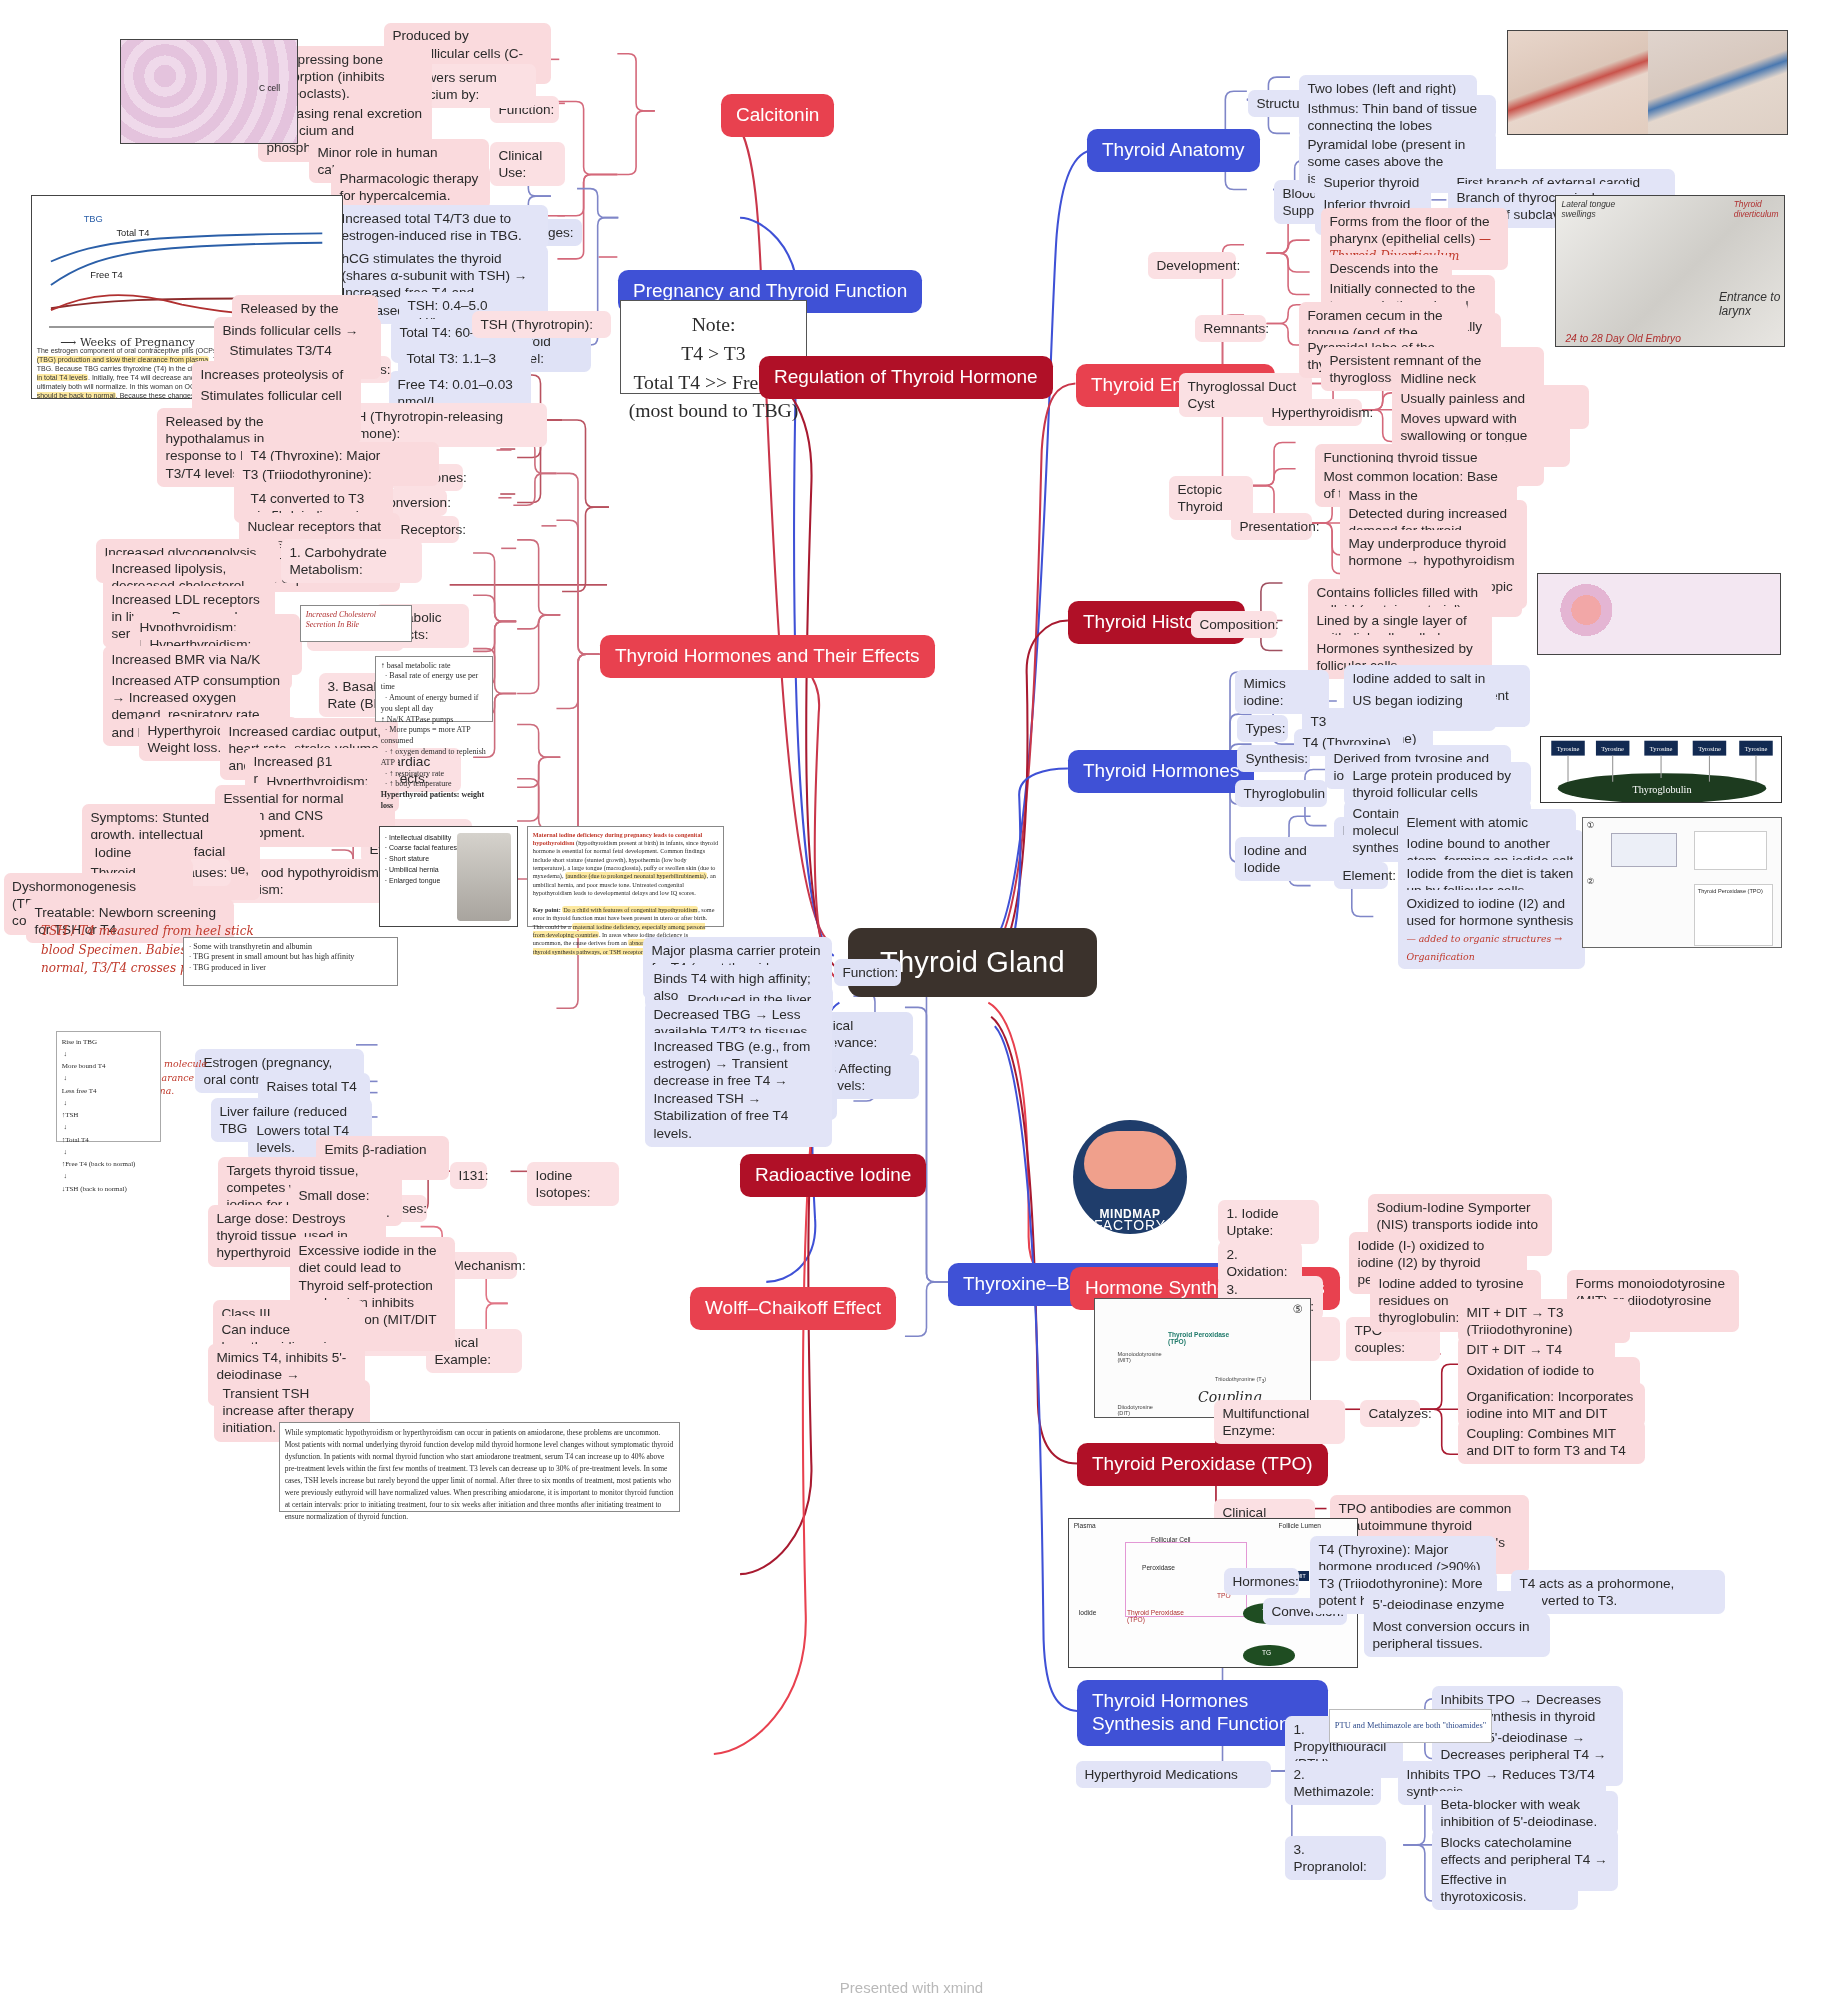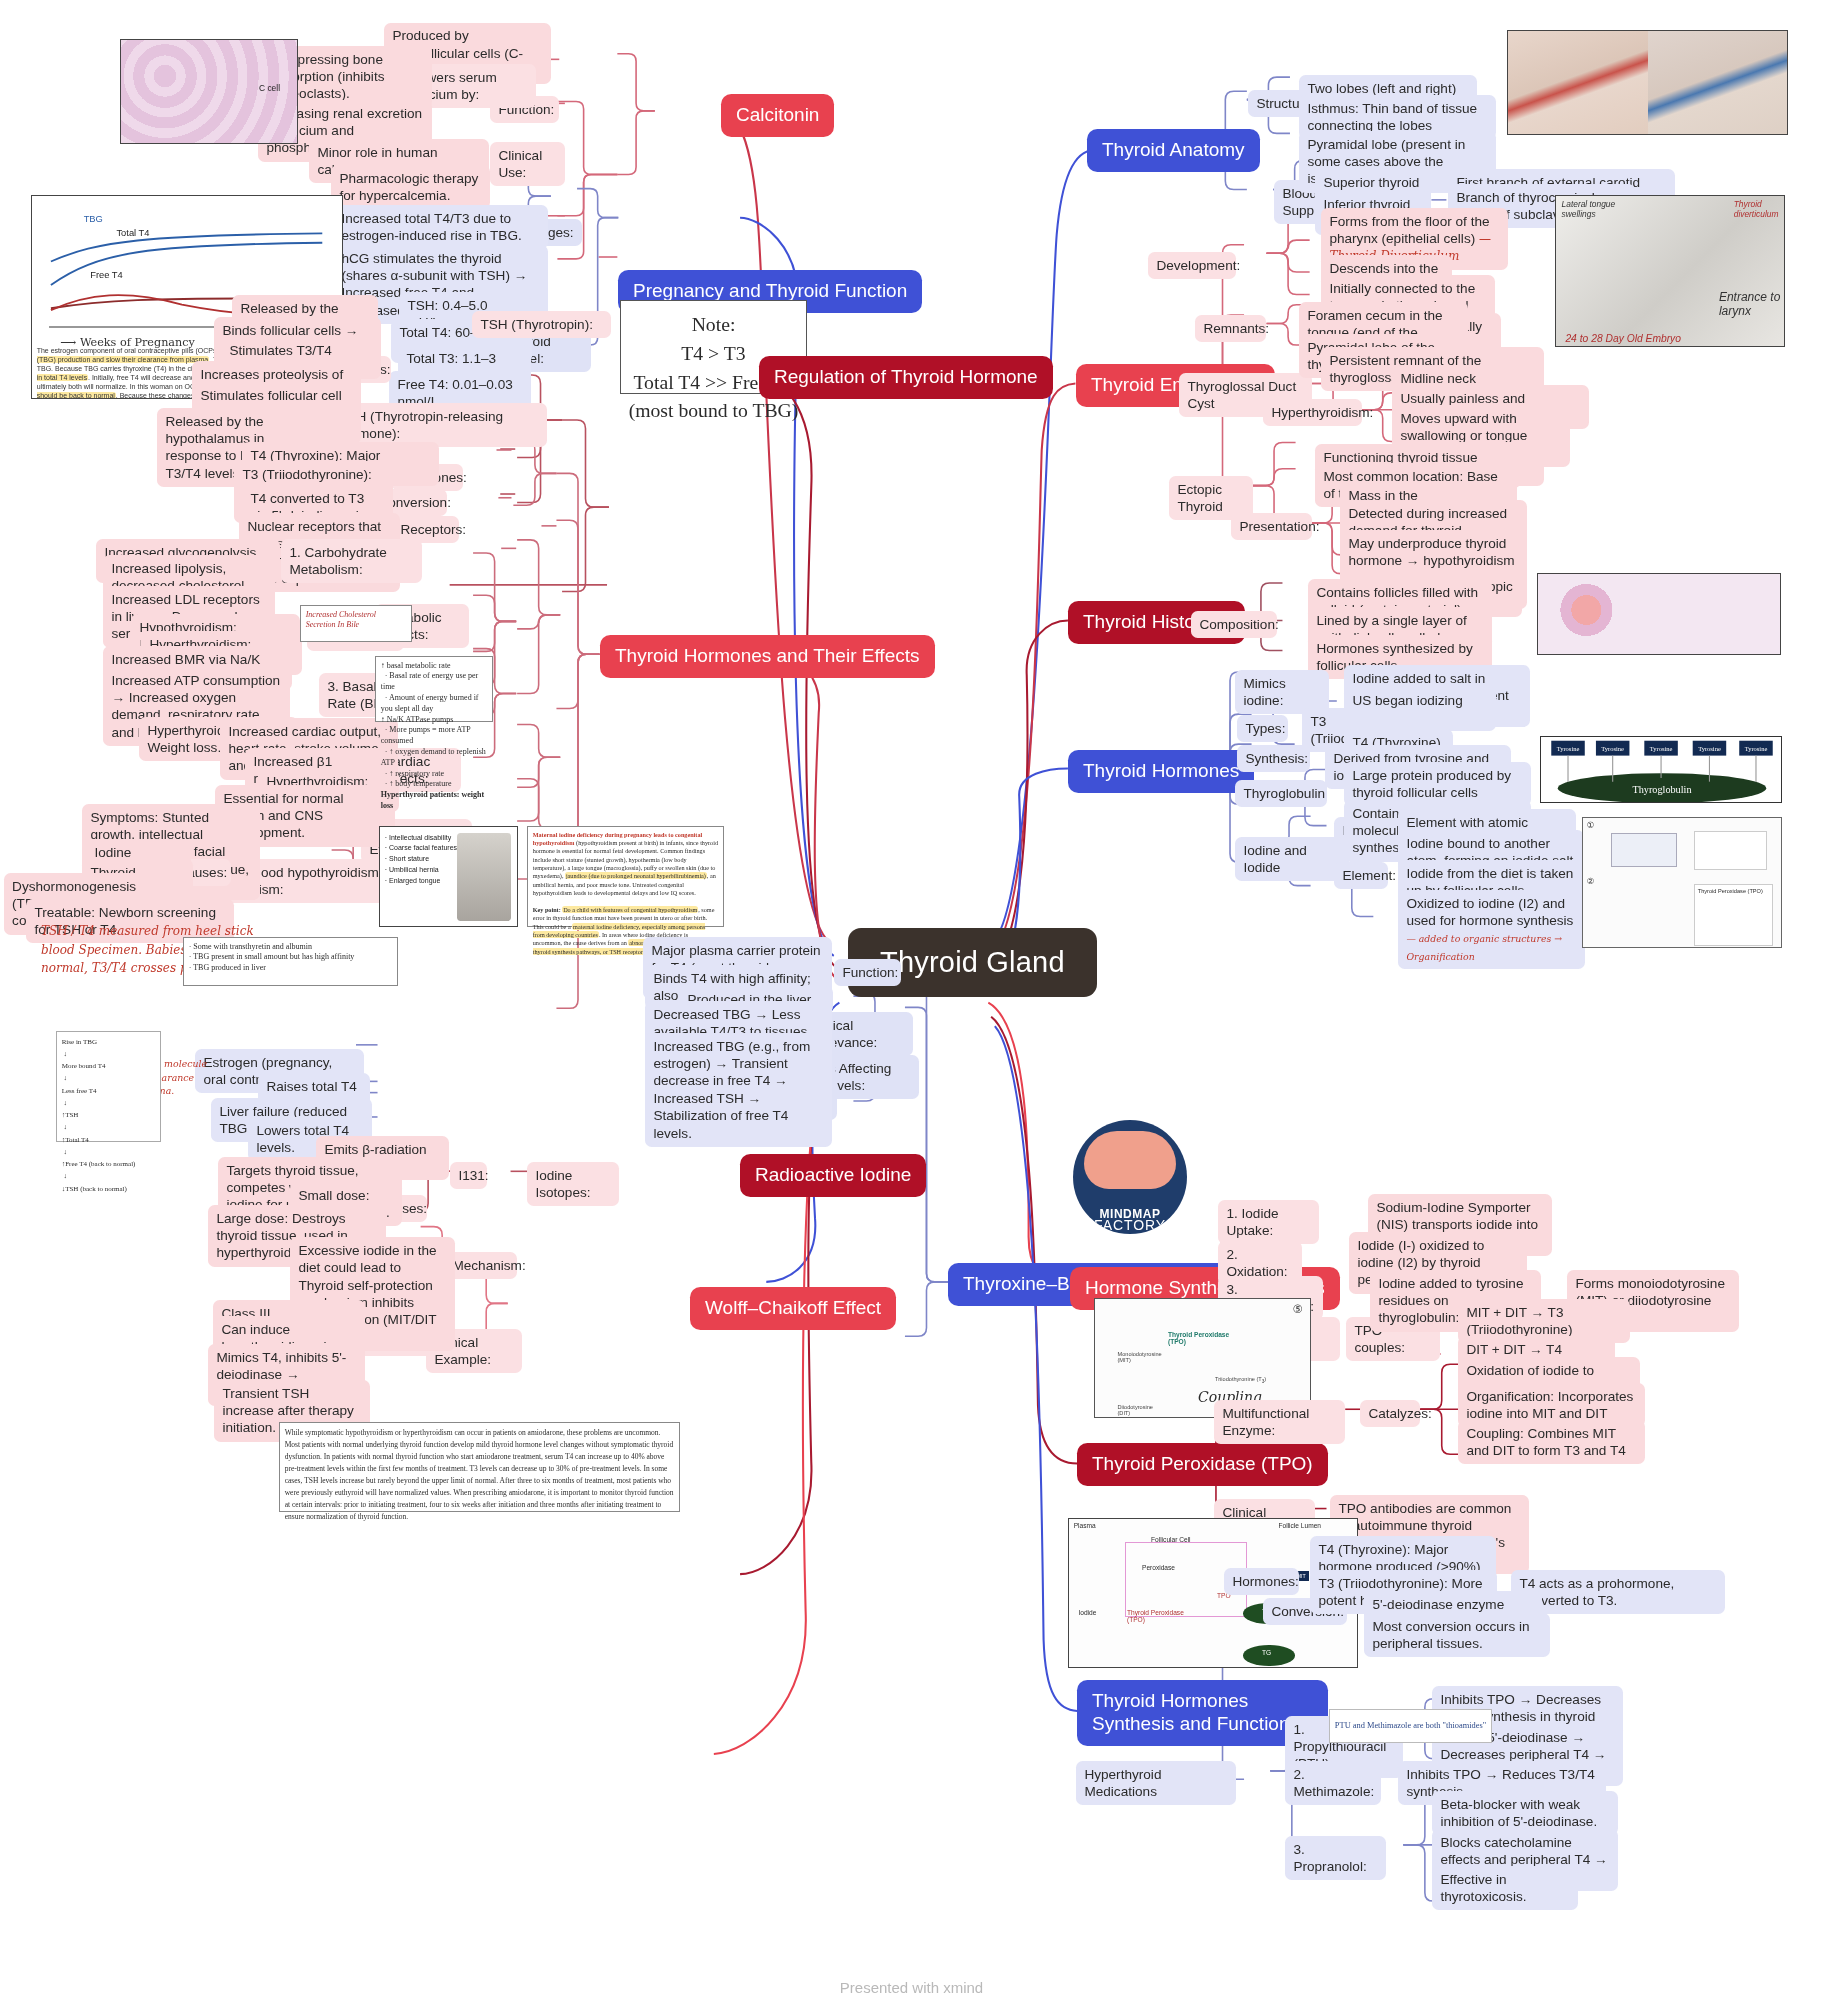--- a/index.html
+++ b/index.html
@@ -534,21 +534,21 @@
 <div class="node bluepale lvl2" style="left:1235px;top:670px;width:94px;">Mimics iodine:</div>
 <div class="node bluepale lvl2" style="left:1237px;top:715px;width:51px;">Types:</div>
 <div class="node bluepale lvl2" style="left:1237px;top:745px;width:73px;">Synthesis:</div>
 <div class="node bluepale lvl2" style="left:1235px;top:780px;width:92px;">Thyroglobulin</div>
 <div class="node bluepale lvl2" style="left:1235px;top:837px;width:114px;">Iodine and Iodide</div>
 <div class="node bluepale lvl2" style="left:1334px;top:817px;width:54px;">Iodine:</div>
 <div class="node bluepale lvl2" style="left:1334px;top:862px;width:54px;">Element:</div>
 <div class="node bluepale lvl3" style="left:1344px;top:665px;width:186px;">Iodine added to salt in many countries to prevent deficiency</div>
 <div class="node bluepale lvl3" style="left:1344px;top:687px;width:152px;">US began iodizing salt in 1924</div>
 <div class="node bluepale lvl3" style="left:1302px;top:708px;width:131px;">T3 (Triiodothyronine)</div>
-<div class="node bluepale lvl3" style="left:1344px;top:729px;width:109px;">T4 (Thyroxine)</div>
+<div class="node bluepale lvl3" style="left:1294px;top:729px;width:109px;">T4 (Thyroxine)</div>
 <div class="node bluepale lvl3" style="left:1325px;top:745px;width:186px;">Derived from tyrosine and iodine</div>
 <div class="node bluepale lvl3" style="left:1344px;top:762px;width:187px;">Large protein produced by thyroid follicular cells</div>
 <div class="node bluepale lvl3" style="left:1344px;top:800px;width:187px;">Contains numerous tyrosine molecules for hormone synthesis</div>
 <div class="node bluepale lvl3" style="left:1398px;top:809px;width:178px;">Element with atomic number 53</div>
 <div class="node bluepale lvl3" style="left:1398px;top:830px;width:186px;">Iodine bound to another atom, forming an iodide salt (e.g., potassium iodide – KI)</div>
 <div class="node bluepale lvl3" style="left:1398px;top:860px;width:186px;">Iodide from the diet is taken up by follicular cells</div>
 <div class="node bluepale lvl3" style="left:1398px;top:890px;width:187px;">
   <span>Oxidized to iodine (I2) and used for hormone synthesis</span>
   <span class="hand" style="font-size:9.4px;">— added to organic structures → Organification</span>
 </div>
@@ -637,21 +637,21 @@
   <div style="position:absolute;left:193px;top:130px;font-size:6.6px;color:#fff;">TG</div>
   <div style="position:absolute;left:178px;top:52px;font-size:5.2px;color:#fff;background:#122a52;padding:1.9px 2.8px;">MIT</div>
   <div style="position:absolute;left:199px;top:52px;font-size:5.2px;color:#fff;background:#122a52;padding:1.9px 2.8px;">DIT</div>
   <div style="position:absolute;left:225px;top:52px;font-size:5.2px;color:#fff;background:#122a52;padding:1.9px 2.8px;">MIT</div>
   <div style="position:absolute;left:247px;top:52px;font-size:5.2px;color:#fff;background:#122a52;padding:1.9px 2.8px;">DIT</div>
 </div>
 
 <div class="node main blue" style="left:1077px;top:1680px;width:251px;">Thyroid Hormones Synthesis and Function</div>
 <div class="node bluepale lvl2" style="left:1224px;top:1568px;width:75px;">Hormones:</div>
 <div class="node bluepale lvl2" style="left:1263px;top:1598px;width:84px;">Conversion:</div>
-<div class="node bluepale lvl2" style="left:1076px;top:1761px;width:160px;">Hyperthyroid Medications</div>
+<div class="node bluepale lvl2" style="left:1076px;top:1761px;width:195px;">Hyperthyroid Medications</div>
 <div class="node bluepale lvl2" style="left:1285px;top:1716px;width:118px;">1. Propylthiouracil (PTU):</div>
 <div class="node bluepale lvl2" style="left:1285px;top:1761px;width:96px;">2. Methimazole:</div>
 <div class="node bluepale lvl2" style="left:1285px;top:1836px;width:101px;">3. Propranolol:</div>
 <div class="node bluepale lvl3" style="left:1310px;top:1536px;width:186px;">T4 (Thyroxine): Major hormone produced (&gt;90%)</div>
 <div class="node bluepale lvl3" style="left:1310px;top:1570px;width:187px;">T3 (Triiodothyronine): More potent hormone</div>
 <div class="node bluepale lvl3" style="left:1511px;top:1570px;width:214px;">T4 acts as a prohormone, converted to T3.</div>
 <div class="node bluepale lvl3" style="left:1364px;top:1591px;width:178px;">5'-deiodinase enzyme converts T4 → T3.</div>
 <div class="node bluepale lvl3" style="left:1364px;top:1613px;width:186px;">Most conversion occurs in peripheral tissues.</div>
 <div class="node bluepale lvl3" style="left:1432px;top:1686px;width:191px;">Inhibits TPO → Decreases T3/T4 synthesis in thyroid gland.</div>
 <div class="node bluepale lvl3" style="left:1432px;top:1724px;width:191px;">Inhibits 5'-deiodinase → Decreases peripheral T4 → T3 conversion.</div>

